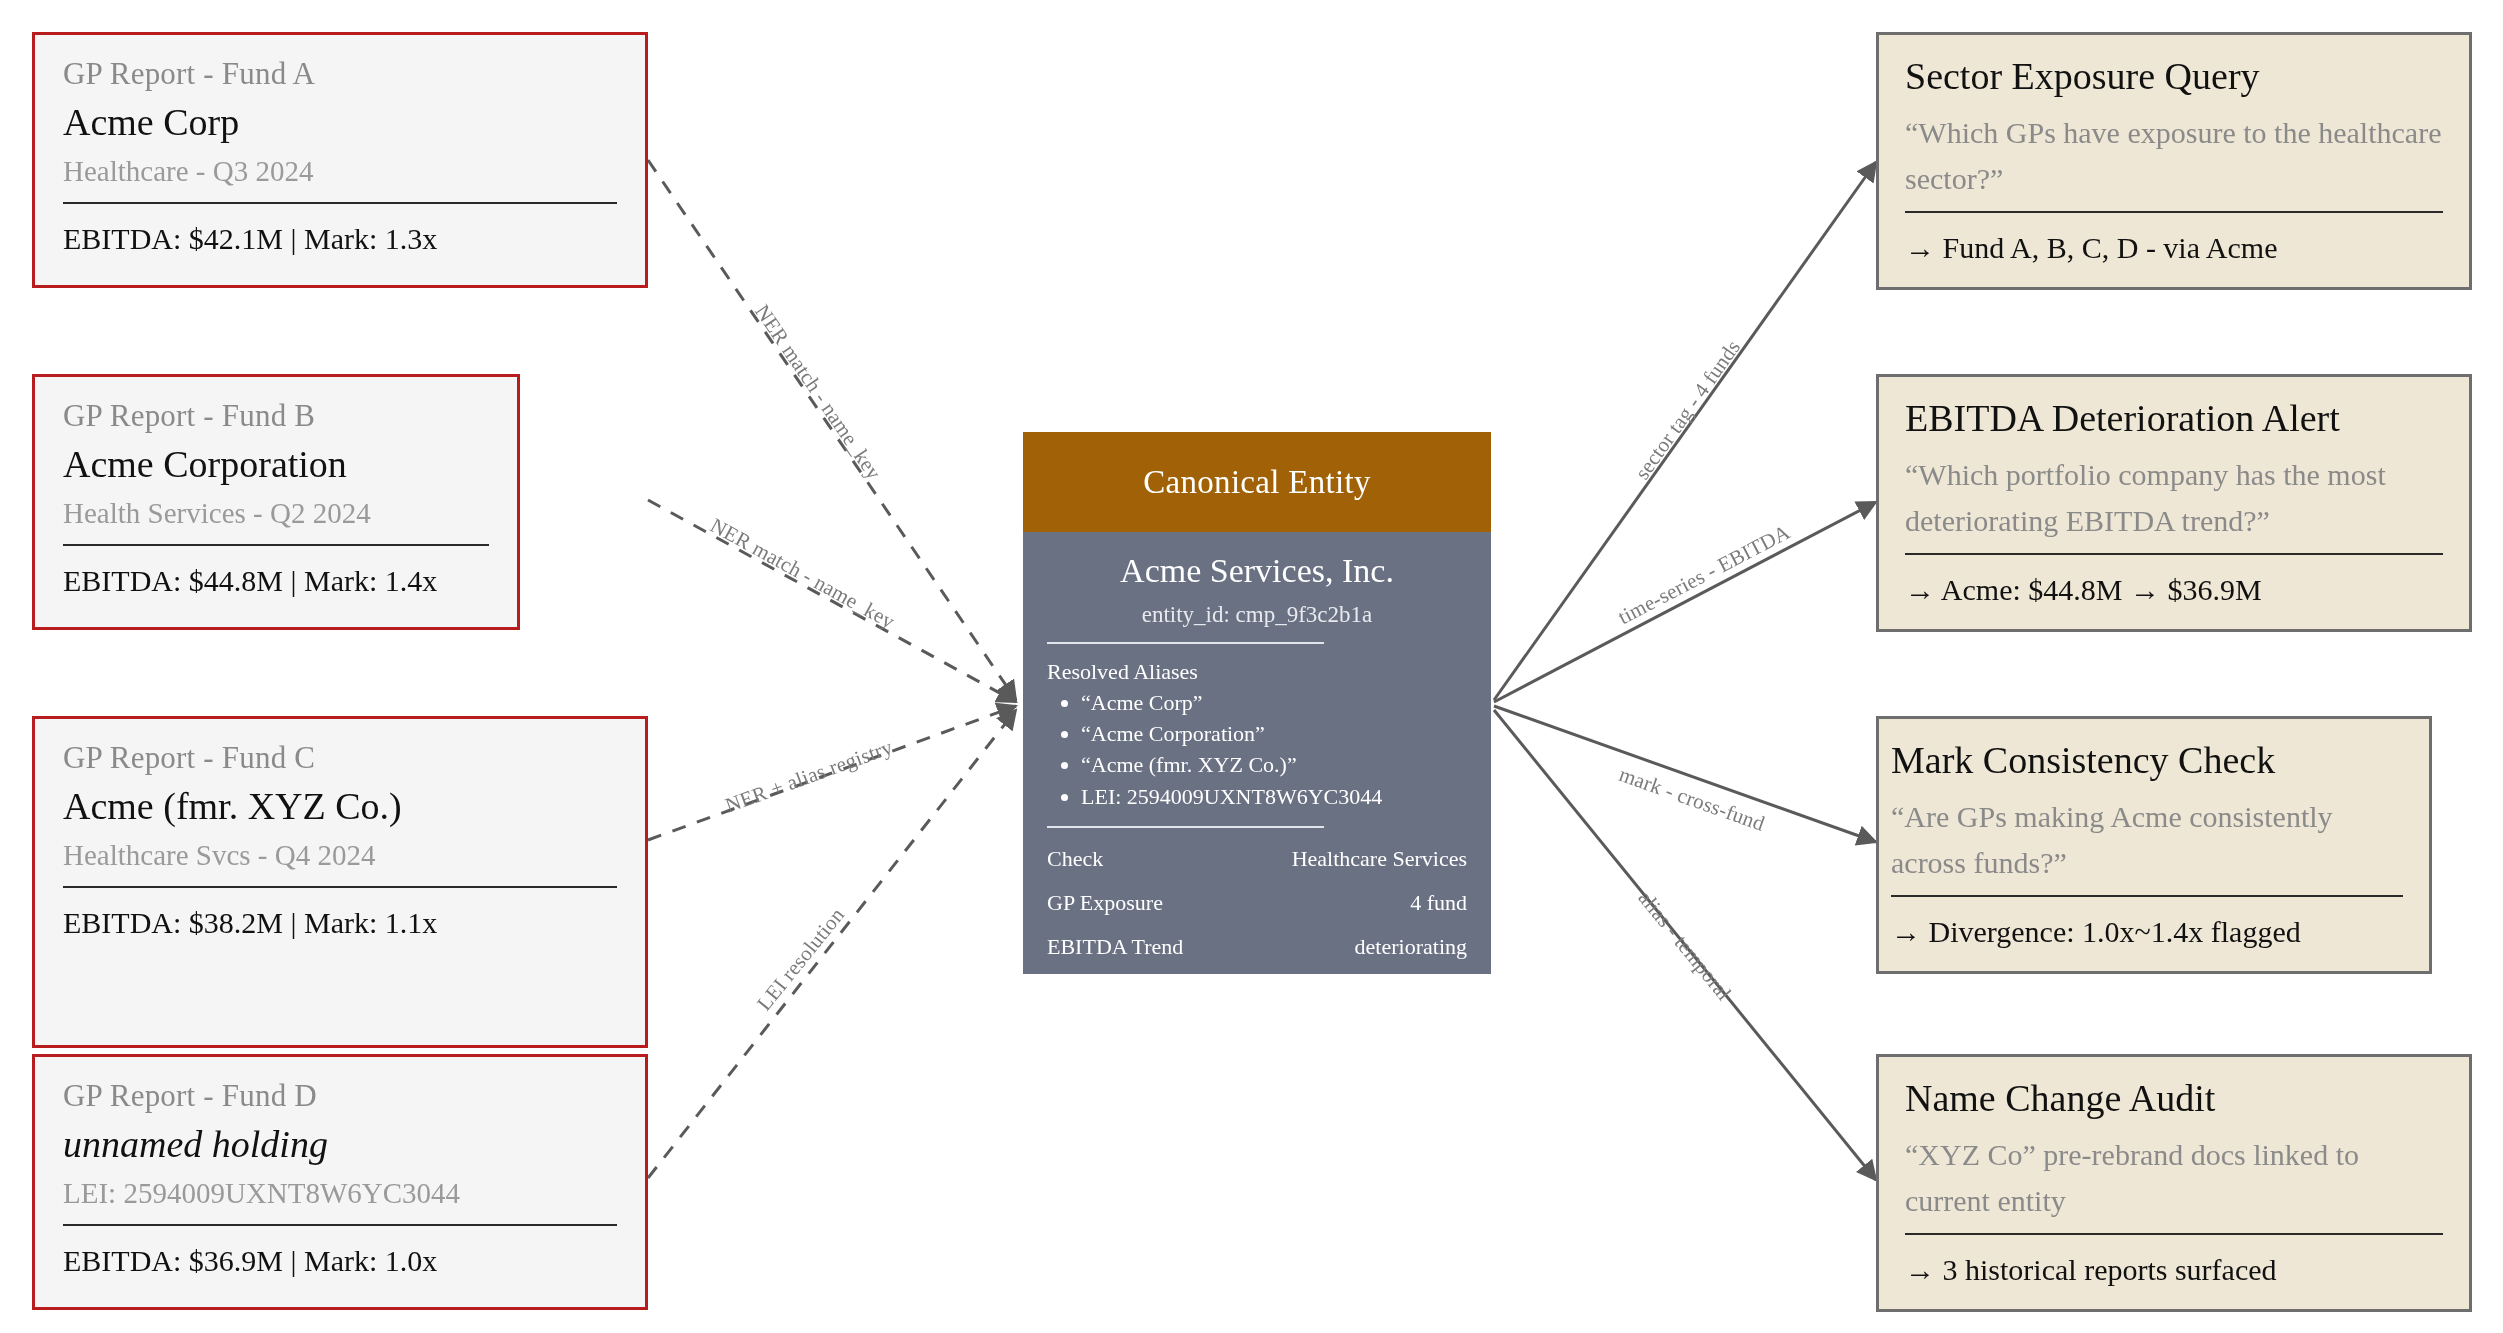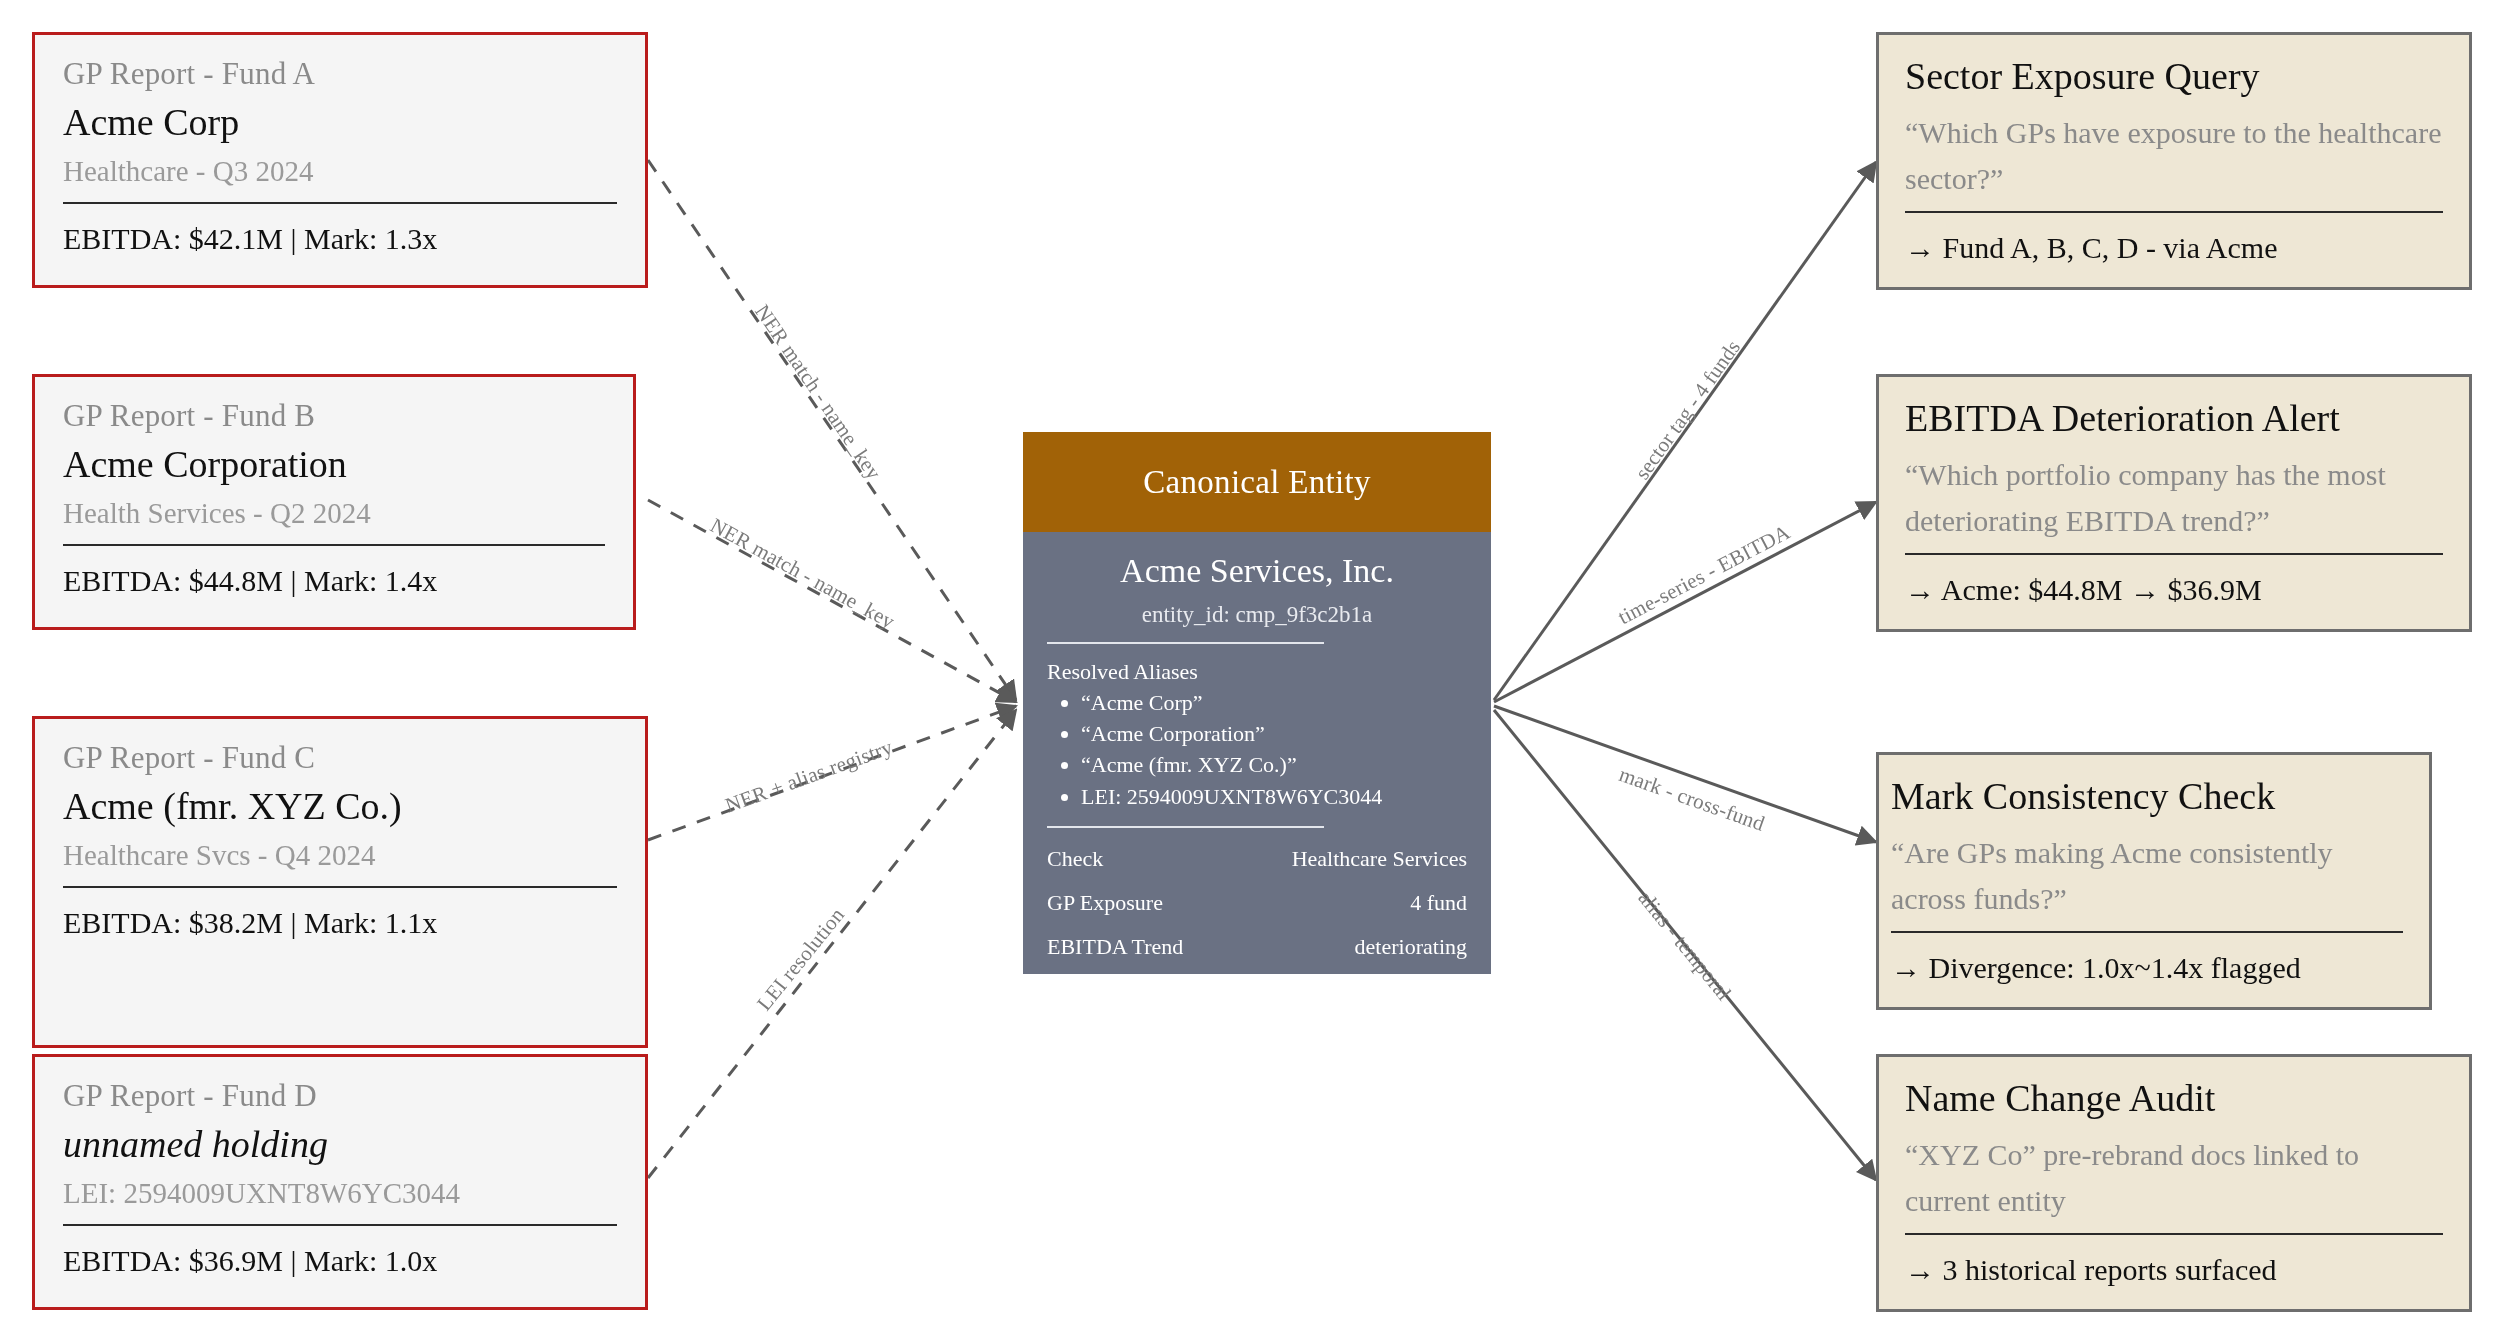--- a/index.html
+++ b/index.html
@@ -154,21 +154,21 @@
   </svg>
 
   <div class="src-card" style="left:32px;top:32px;width:616px;height:256px;">
     <div class="src-fund">GP Report - Fund A</div>
     <div class="src-name">Acme Corp</div>
     <div class="src-meta">Healthcare - Q3 2024</div>
     <hr class="src-rule">
     <div class="src-metrics">EBITDA: $42.1M | Mark: 1.3x</div>
   </div>
 
-  <div class="src-card" style="left:32px;top:374px;width:604px;height:256px;">
+  <div class="src-card" style="left:32px;top:374px;width:488px;height:256px;">
     <div class="src-fund">GP Report - Fund B</div>
     <div class="src-name">Acme Corporation</div>
     <div class="src-meta">Health Services - Q2 2024</div>
     <hr class="src-rule">
     <div class="src-metrics">EBITDA: $44.8M | Mark: 1.4x</div>
   </div>
 
   <div class="src-card" style="left:32px;top:716px;width:616px;height:332px;">
     <div class="src-fund">GP Report - Fund C</div>
     <div class="src-name">Acme (fmr. XYZ Co.)</div>
@@ -223,21 +223,21 @@
     <div class="ins-ans">→ Fund A, B, C, D - via Acme</div>
   </div>
 
   <div class="ins-card" style="left:1876px;top:374px;width:596px;height:258px;">
     <div class="ins-title">EBITDA Deterioration Alert</div>
     <div class="ins-q">“Which portfolio company has the most deteriorating EBITDA trend?”</div>
     <hr class="ins-rule">
     <div class="ins-ans">→ Acme: $44.8M → $36.9M</div>
   </div>
 
-  <div class="ins-card" style="left:1876px;top:752px;width:556px;height:258px;padding-left:12px;">
+  <div class="ins-card" style="left:1876px;top:716px;width:556px;height:258px;padding-left:12px;">
     <div class="ins-title">Mark Consistency Check</div>
     <div class="ins-q">“Are GPs making Acme consistently across funds?”</div>
     <hr class="ins-rule">
     <div class="ins-ans">→ Divergence: 1.0x~1.4x flagged</div>
   </div>
 
   <div class="ins-card" style="left:1876px;top:1054px;width:596px;height:258px;">
     <div class="ins-title">Name Change Audit</div>
     <div class="ins-q">“XYZ Co” pre-rebrand docs linked to current entity</div>
     <hr class="ins-rule">

